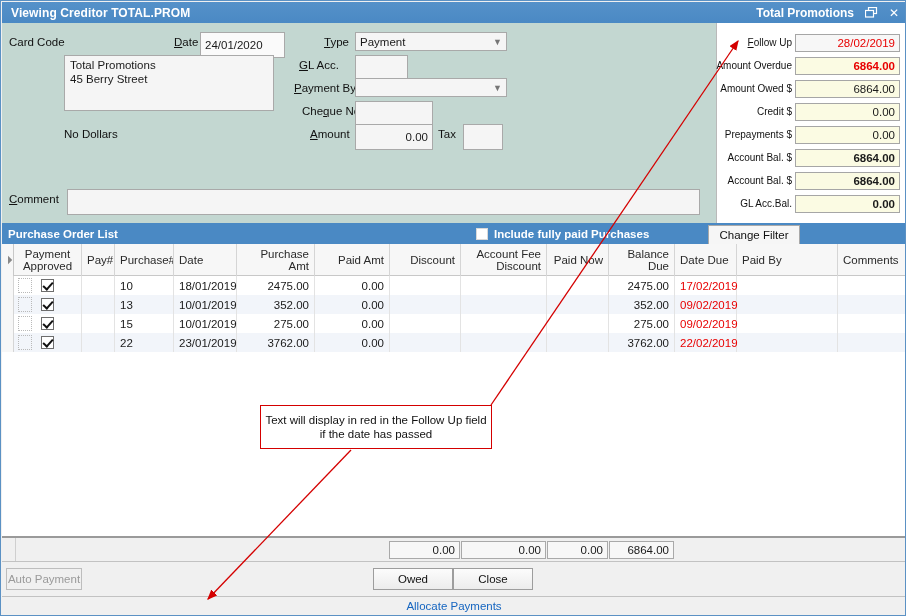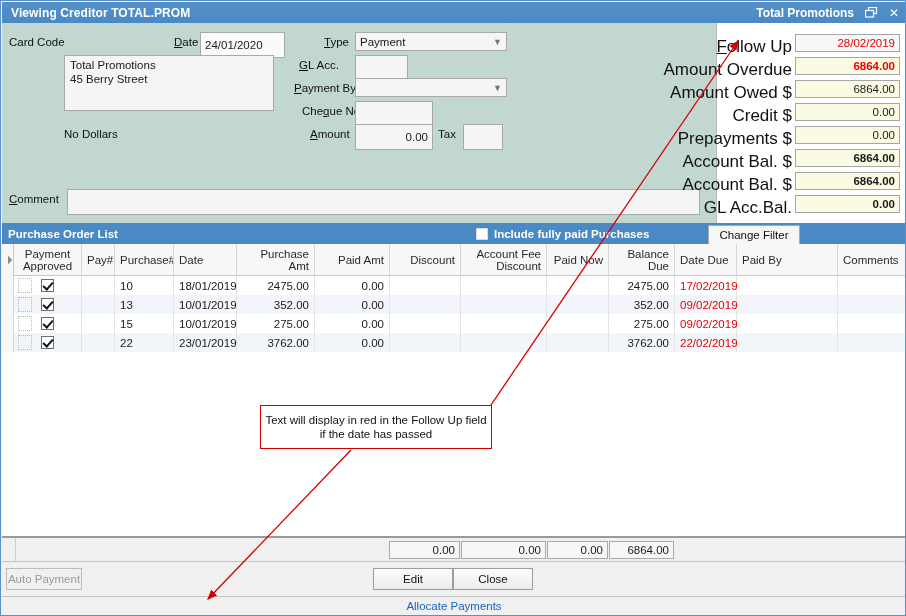--- a/index.html
+++ b/index.html
@@ -44,21 +44,21 @@
   .form-area {
     position:absolute; left:1px; top:22px; width:714px; height:200px;
     background:#c3d7d1;
   }
   .right-panel {
     position:absolute; left:715px; top:22px; width:190px; height:200px;
     background:#ffffff;
     border-left:1px solid #b9b9b9;
   }
   .rp-label {
-    position:absolute; right:0; text-align:right; font-size:17px; color:#111;
+    position:absolute; right:0; text-align:right; font-size:10px; color:#111;
     white-space:nowrap;
   }
   .rp-field {
     position:absolute; height:18px; border:1px solid #a6a6a6;
     background:#fbfbe3; display:flex; align-items:center; justify-content:flex-end;
     padding-right:4px; font-size:11.5px;
   }
   .rp-field.white { background:#f7f7f7; }
   .rp-field.red { color:#e80000; }
   .rp-field.boldred { color:#e80000; font-weight:bold; }
@@ -472,21 +472,21 @@
   <div class="totals">
     <div class="scroll-left"></div>
     <div class="tot-box" style="left:387px; width:71px;">0.00</div>
     <div class="tot-box" style="left:459px; width:85px;">0.00</div>
     <div class="tot-box" style="left:545px; width:61px;">0.00</div>
     <div class="tot-box" style="left:607px; width:65px;">6864.00</div>
   </div>
 
   <div class="bottom">
     <div class="btn disabled" style="left:4px; top:6px; width:76px;">Auto Payment</div>
-    <div class="btn" style="left:371px; top:6px; width:80px;">Edit</div>
+    <div class="btn" style="left:371px; top:6px; width:80px;">Owed</div>
     <div class="btn" style="left:451px; top:6px; width:80px;">Close</div>
   </div>
 
   <div class="statusbar">
     <div class="tab-link">Allocate Payments</div>
     <div class="tab-btn">Payments</div>
     <div class="icon-btn">
       <svg width="13" height="11" viewBox="0 0 13 11">
           <rect x="0.5" y="0.5" width="12" height="10" fill="#fff" stroke="#3b6ea5"></rect>
           <rect x="2" y="2" width="4" height="4" fill="#e8a33d"></rect>

